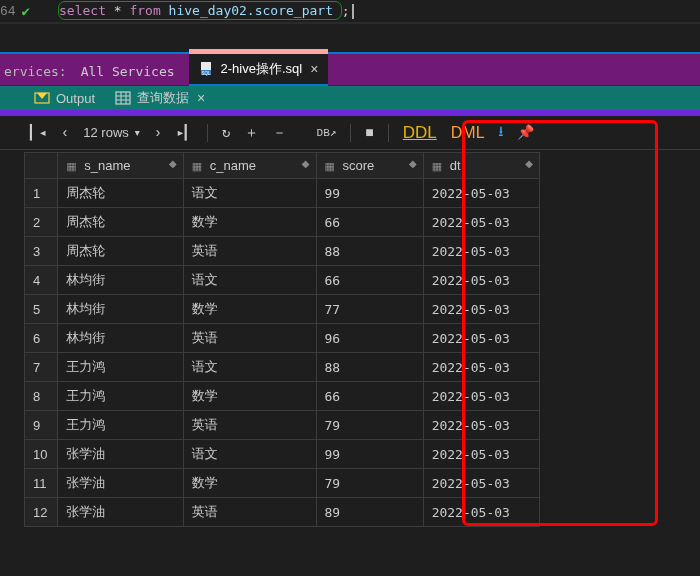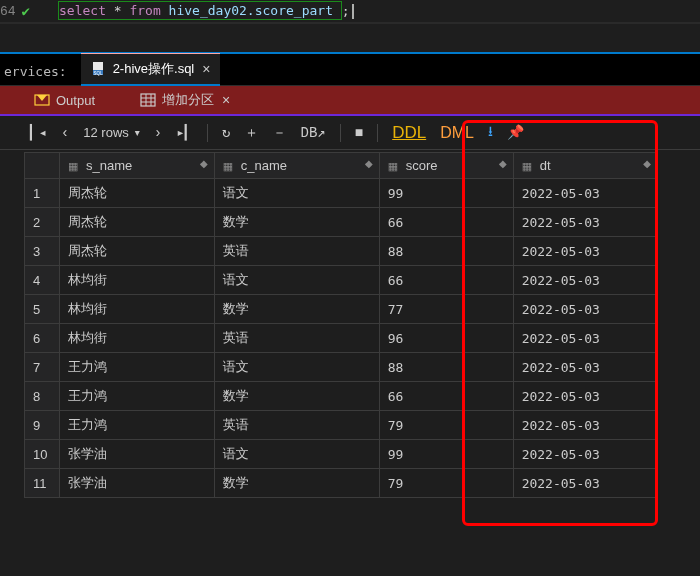--- a/index.html
+++ b/index.html
@@ -42,21 +42,21 @@
     padding-left: 20px;
     font-family: Consolas, monospace;
   }
   .tok-kw { color: #c586c0; }
   .tok-op { color: #d4d4d4; }
   .tok-ident { color: #9cdcfe; }
   .tok-punct { color: #d4d4d4; }
   .tok-comment { color: #6a9955; }
   .cursor-box {
     border: 1px solid #1b8a1b;
-    border-radius: 0;
+    border-radius: 7px;
     padding: 1px 0;
     margin-top: 40px;
   }
   .caret {
     display: inline-block;
     width: 2px;
     height: 15px;
     background: #aeafad;
     vertical-align: middle;
     margin-left: 2px;
@@ -68,21 +68,21 @@
     background: #1e1e1e;
     border-top: 2px solid #2a2a2a;
     border-bottom: 2px solid #007acc;
     display: flex;
     align-items: center;
   }
 
   
   .services-bar {
     height: 32px;
-    background: #000000;
+    background: #701a75;
     display: flex;
     align-items: flex-end;
     padding-left: 0;
     color: #cccccc;
     border-bottom: 1px solid #2d2d2d;
   }
   .services-label {
     padding: 0 14px 6px 4px;
     color: #bbbbbb;
     font-family: Consolas, monospace;
@@ -90,21 +90,21 @@
   .services-link {
     color: #cccccc;
     padding: 0 14px 6px 0;
     font-family: Consolas, monospace;
   }
   .file-tab {
     display: flex;
     align-items: center;
     background: #1e1e1e;
     padding: 6px 10px;
-    border-top: 1px solid #fca5a5;
+    border-top: 5px solid #fca5a5;
     color: #ffffff;
     font-family: sans-serif;
     font-size: 13px;
   }
   .file-tab.active {
     border-bottom: 2px solid #007acc;
     margin-bottom: -1px;
   }
   .sql-icon {
     width: 16px;
@@ -113,26 +113,25 @@
   }
   .close-x {
     margin-left: 8px;
     color: #cccccc;
     font-size: 14px;
   }
 
   
   .output-tabs {
     height: 30px;
-    background: #7f1d1d;
-    display: flex;
-    align-items: center;
-    border-bottom: 2px solid #6d28d9;
+    background: #0f766e;
+    display: flex;
+    align-items: center;
+    border-bottom: 6px solid #6d28d9;
     padding-left: 24px;
-    gap: 25px;
   }
   .out-tab {
     display: flex;
     align-items: center;
     padding: 4px 10px;
     font-family: sans-serif;
     font-size: 13px;
     color: #cccccc;
   }
   .out-icon {
@@ -179,21 +178,21 @@
   .grid-wrap {
     padding-left: 24px;
     padding-top: 2px;
     position: relative;
   }
   table.data {
     border-collapse: collapse;
     background: #1e1e1e;
     font-family: sans-serif;
     font-size: 13px;
-    width: 634px;
+    width: 516px;
   }
   table.data th, table.data td {
     border: 1px solid #3c3c3c;
     padding: 5px 8px;
     text-align: left;
     color: #cccccc;
   }
   table.data th {
     background: #252526;
     font-weight: normal;
@@ -248,20 +247,21 @@
         <span class="tok-ident">hive_day02.score_part</span>
       </span><span class="tok-punct">;</span><span class="caret"></span>
     </div>
   </div>
 </div>
 
 <div class="divider"></div>
 
 <div class="services-bar">
   <span class="services-label">ervices:</span>
+  <span class="services-link">All Services</span>
   <div class="file-tab active">
     <svg class="sql-icon" viewBox="0 0 16 16">
       <rect x="2" y="1" width="10" height="12" fill="#e8e8e8"></rect>
       <rect x="2" y="9" width="10" height="5" fill="#3a7bbf"></rect>
       <text x="7" y="13.5" font-size="4.5" fill="#fff" text-anchor="middle" font-family="sans-serif">SQL</text>
     </svg>
     <span>2-hive操作.sql</span>
     <span class="close-x">×</span>
   </div>
 </div>
@@ -275,39 +275,39 @@
     <span>Output</span>
   </div>
   <div class="out-tab">
     <svg class="out-icon" width="16" height="16" viewBox="0 0 16 16">
       <rect x="1" y="2" width="14" height="12" fill="none" stroke="#ccc" stroke-width="1.2"></rect>
       <line x1="1" y1="6" x2="15" y2="6" stroke="#ccc"></line>
       <line x1="1" y1="10" x2="15" y2="10" stroke="#ccc"></line>
       <line x1="6" y1="2" x2="6" y2="14" stroke="#ccc"></line>
       <line x1="11" y1="2" x2="11" y2="14" stroke="#ccc"></line>
     </svg>
-    <span>增加分区</span>
+    <span>查询数据</span>
     <span class="close-x">×</span>
   </div>
 </div>
 
 <div class="toolbar">
   <span class="tb-btn">▎◂</span>
   <span class="tb-btn">‹</span>
   <span class="tb-rows">
     <span>12 rows</span>
     <span class="chev-down">▾</span>
   </span>
   <span class="tb-btn">›</span>
   <span class="tb-btn">▸▎</span>
   <span class="tb-sep"></span>
   <span class="tb-btn">↻</span>
   <span class="tb-btn">＋</span>
   <span class="tb-btn">－</span>
-  <span class="tb-btn" style="font-size:14px;">
+  <span class="tb-btn" style="font-size:11px;margin-left:16px;">
     <span>DB</span>↗
   </span>
   <span class="tb-sep"></span>
   <span class="tb-btn">■</span>
   <span class="tb-sep"></span>
   <span class="ddl">DDL</span>
   <span class="dml">DML</span>
   <span class="tb-btn" style="color:#3ea6ff">⭳</span>
   <span class="tb-btn">📌</span>
 </div>
@@ -410,17 +410,24 @@
           <td class="num">99</td>
           <td class="mono">2022-05-03</td>
         </tr>
         <tr>
           <td class="rownum">11</td>
           <td>张学油</td>
           <td>数学</td>
           <td class="num">79</td>
           <td class="mono">2022-05-03</td>
         </tr>
+        <tr>
+          <td class="rownum">12</td>
+          <td>张学油</td>
+          <td>英语</td>
+          <td class="num">89</td>
+          <td class="mono">2022-05-03</td>
+        </tr>
       </tbody>
   </table>
 
   <div class="red-box" style="top:-30px; left:462px; width:196px; height:406px;"></div>
 </div>
 
 </body></html>

